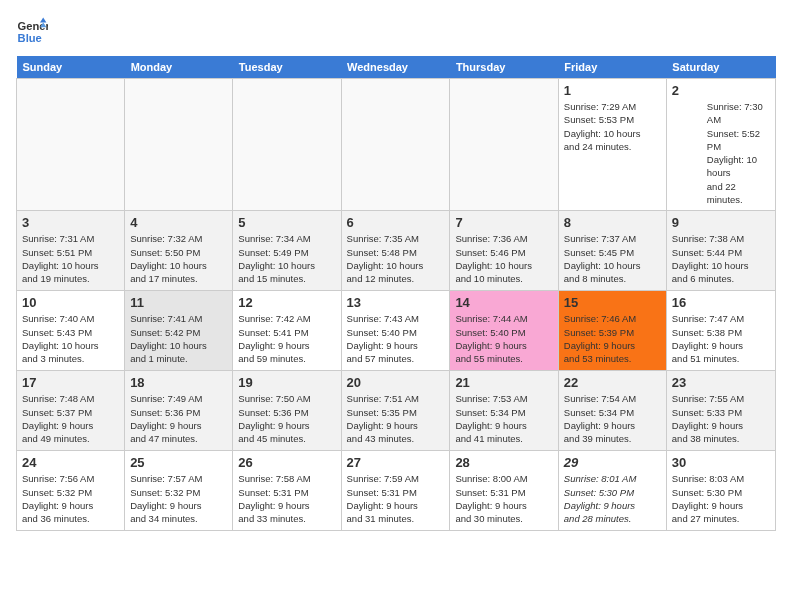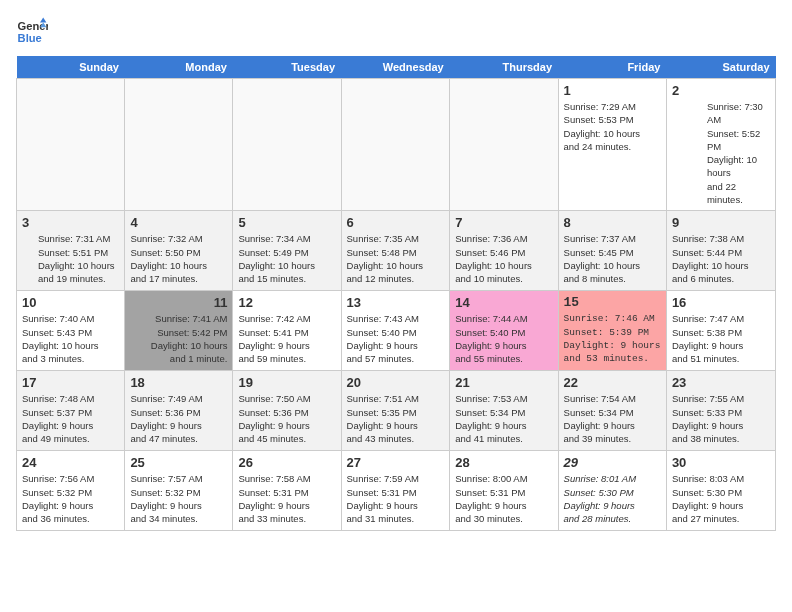--- a/index.html
+++ b/index.html
@@ -38,21 +38,21 @@
       color: #555;
     }
     table {
       width: 100%;
       border-collapse: collapse;
       font-size: 10px;
     }
     th {
       background-color: #3a7bd5;
       color: white;
-      text-align: right;
+      text-align: left;
       padding: 5px 6px;
       font-size: 11px;
       font-weight: bold;
     }
     td {
       border: 1px solid #ccc;
       vertical-align: top;
       padding: 4px 5px;
       height: 80px;
       width: 110px;
@@ -133,21 +133,21 @@
           <div class="day-number">2</div>
           <div class="day-info" style="white-space: pre-line; margin-left: 35px;">Sunrise: 7:30 AM
 Sunset: 5:52 PM
 Daylight: 10 hours
 and 22 minutes.</div>
         </td>
       </tr>
       <tr>
         <td style="background-color: rgb(242, 242, 242);">
           <div class="day-number">3</div>
-          <div class="day-info" style="white-space: pre-line; margin-left: 16px;">Sunrise: 7:31 AM
+          <div class="day-info" style="white-space: pre-line;">Sunrise: 7:31 AM
 Sunset: 5:51 PM
 Daylight: 10 hours
 and 19 minutes.</div>
         </td>
         <td style="background-color: rgb(242, 242, 242);">
           <div class="day-number">4</div>
           <div class="day-info" style="white-space: pre-line;">Sunrise: 7:32 AM
 Sunset: 5:50 PM
 Daylight: 10 hours
 and 17 minutes.</div>
@@ -189,21 +189,21 @@
         </td>
       </tr>
       <tr>
         <td style="background-color: rgb(255, 255, 255);">
           <div class="day-number">10</div>
           <div class="day-info" style="white-space: pre-line;">Sunrise: 7:40 AM
 Sunset: 5:43 PM
 Daylight: 10 hours
 and 3 minutes.</div>
         </td>
-        <td style="background-color: #a3a3a3; text-align: right;">
+        <td style="background-color: #e5e5e5;">
           <div class="day-number">11</div>
           <div class="day-info" style="white-space: pre-line;">Sunrise: 7:41 AM
 Sunset: 5:42 PM
 Daylight: 10 hours
 and 1 minute.</div>
         </td>
         <td style="background-color: rgb(255, 255, 255);">
           <div class="day-number">12</div>
           <div class="day-info" style="white-space: pre-line;">Sunrise: 7:42 AM
 Sunset: 5:41 PM
@@ -217,21 +217,21 @@
 Daylight: 9 hours
 and 57 minutes.</div>
         </td>
         <td style="background-color: #f9a8d4;">
           <div class="day-number">14</div>
           <div class="day-info" style="white-space: pre-line;">Sunrise: 7:44 AM
 Sunset: 5:40 PM
 Daylight: 9 hours
 and 55 minutes.</div>
         </td>
-        <td style="background-color: #fca5a5; font-family: Liberation Mono, monospace;">
+        <td style="background-color: #f97316;">
           <div class="day-number">15</div>
           <div class="day-info" style="white-space: pre-line;">Sunrise: 7:46 AM
 Sunset: 5:39 PM
 Daylight: 9 hours
 and 53 minutes.</div>
         </td>
         <td style="background-color: rgb(255, 255, 255);">
           <div class="day-number">16</div>
           <div class="day-info" style="white-space: pre-line;">Sunrise: 7:47 AM
 Sunset: 5:38 PM

